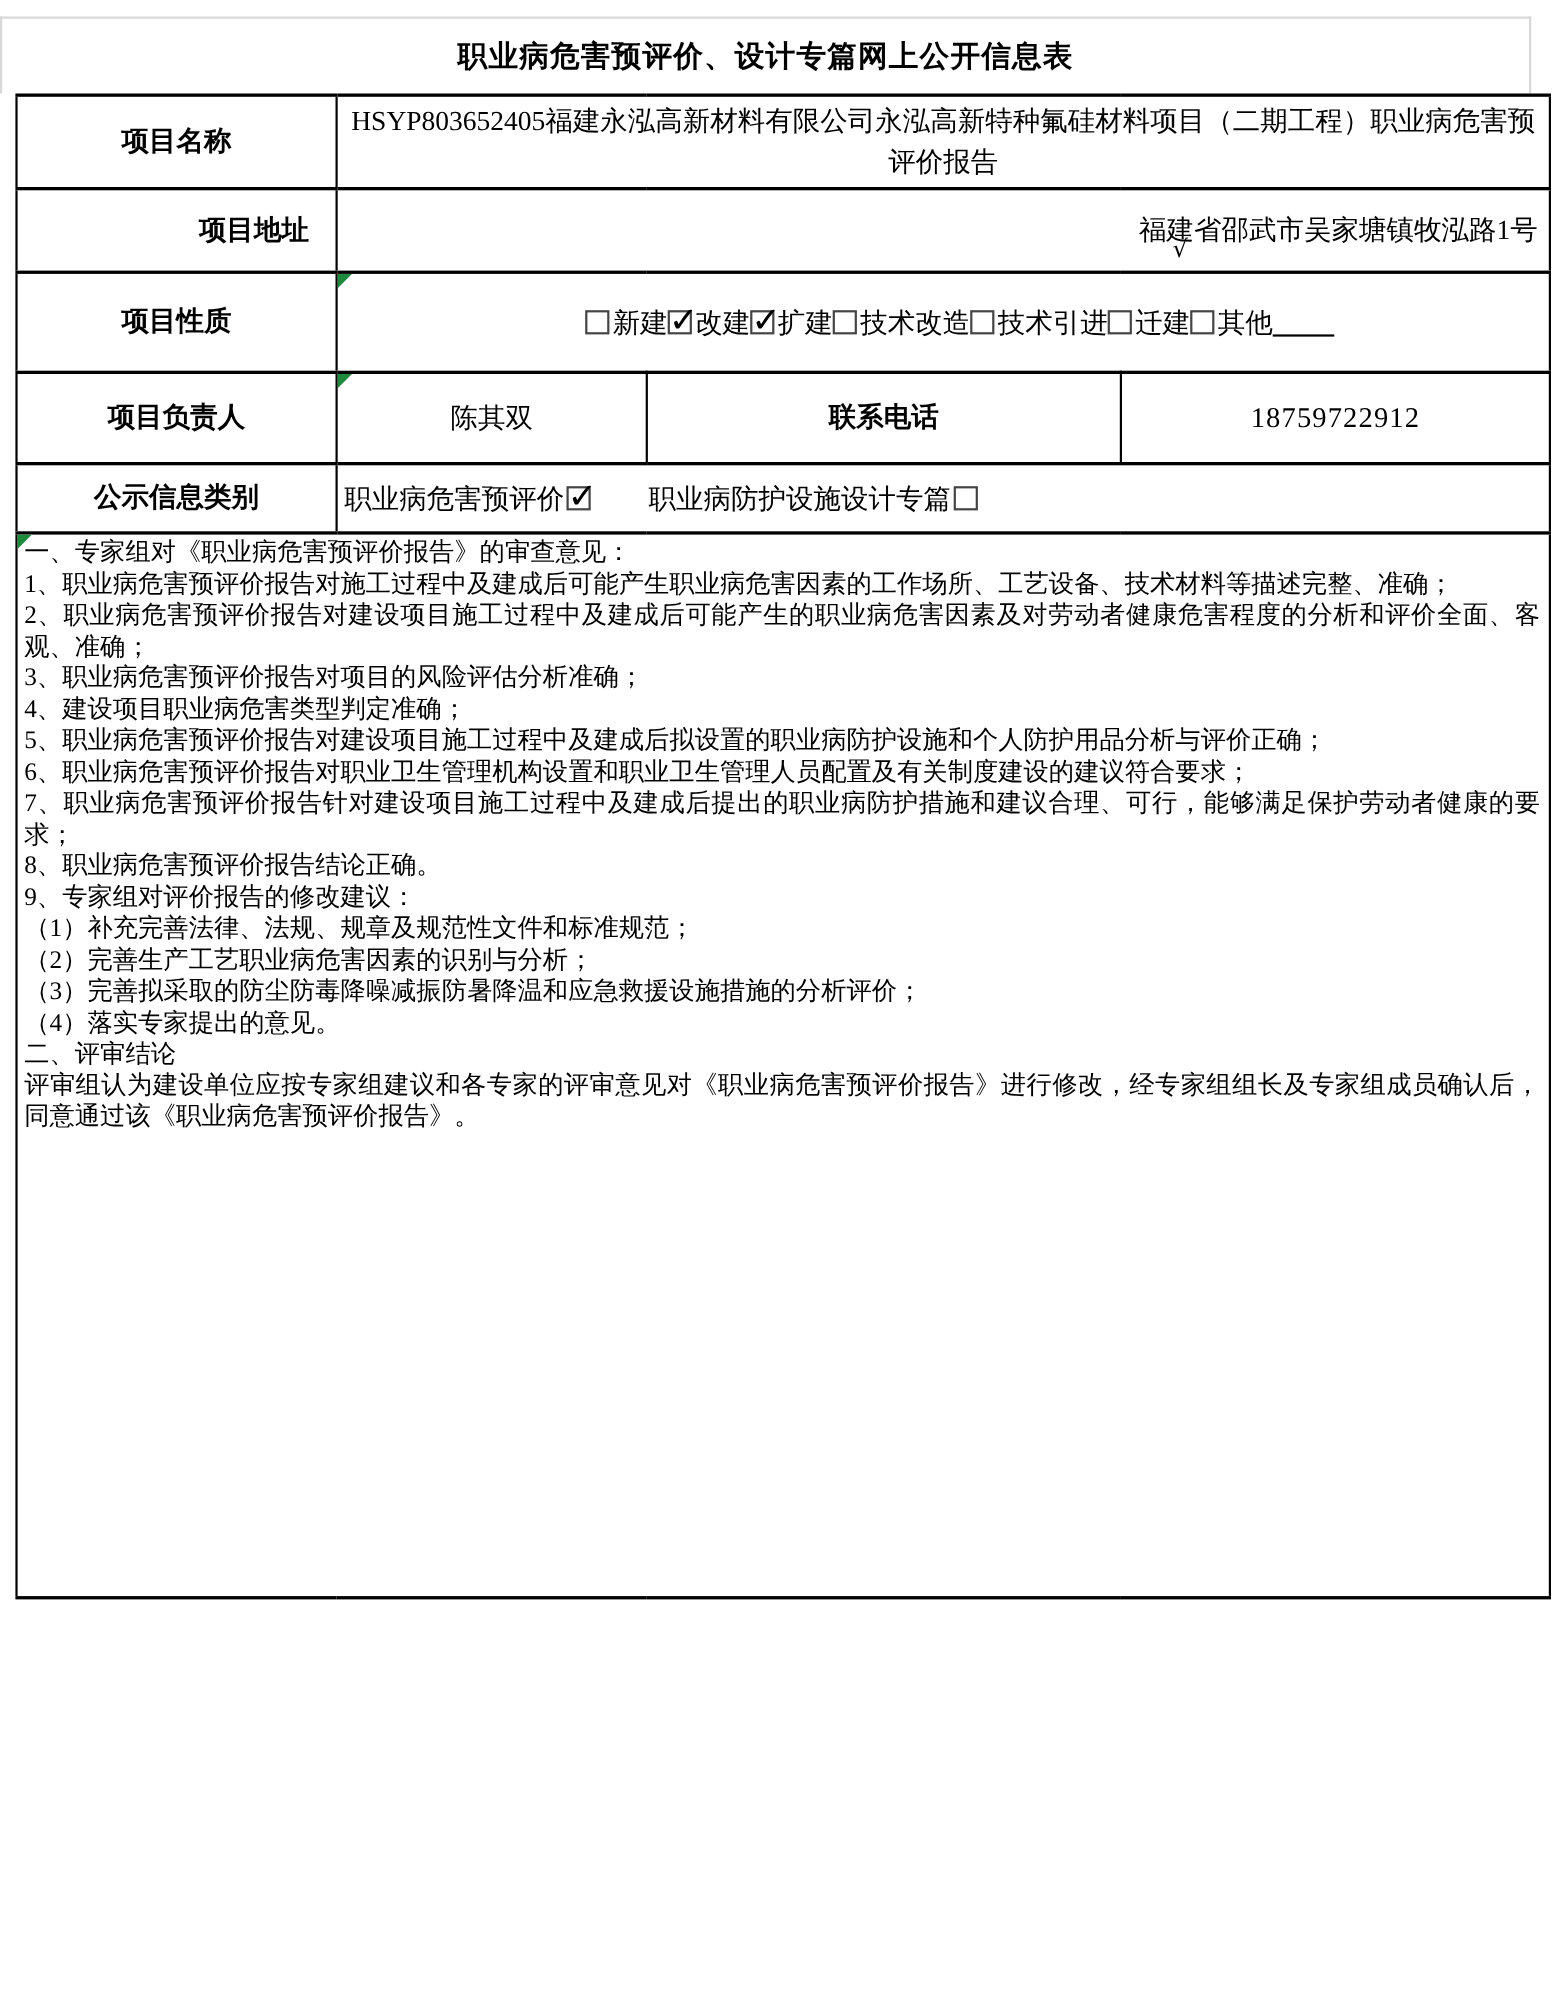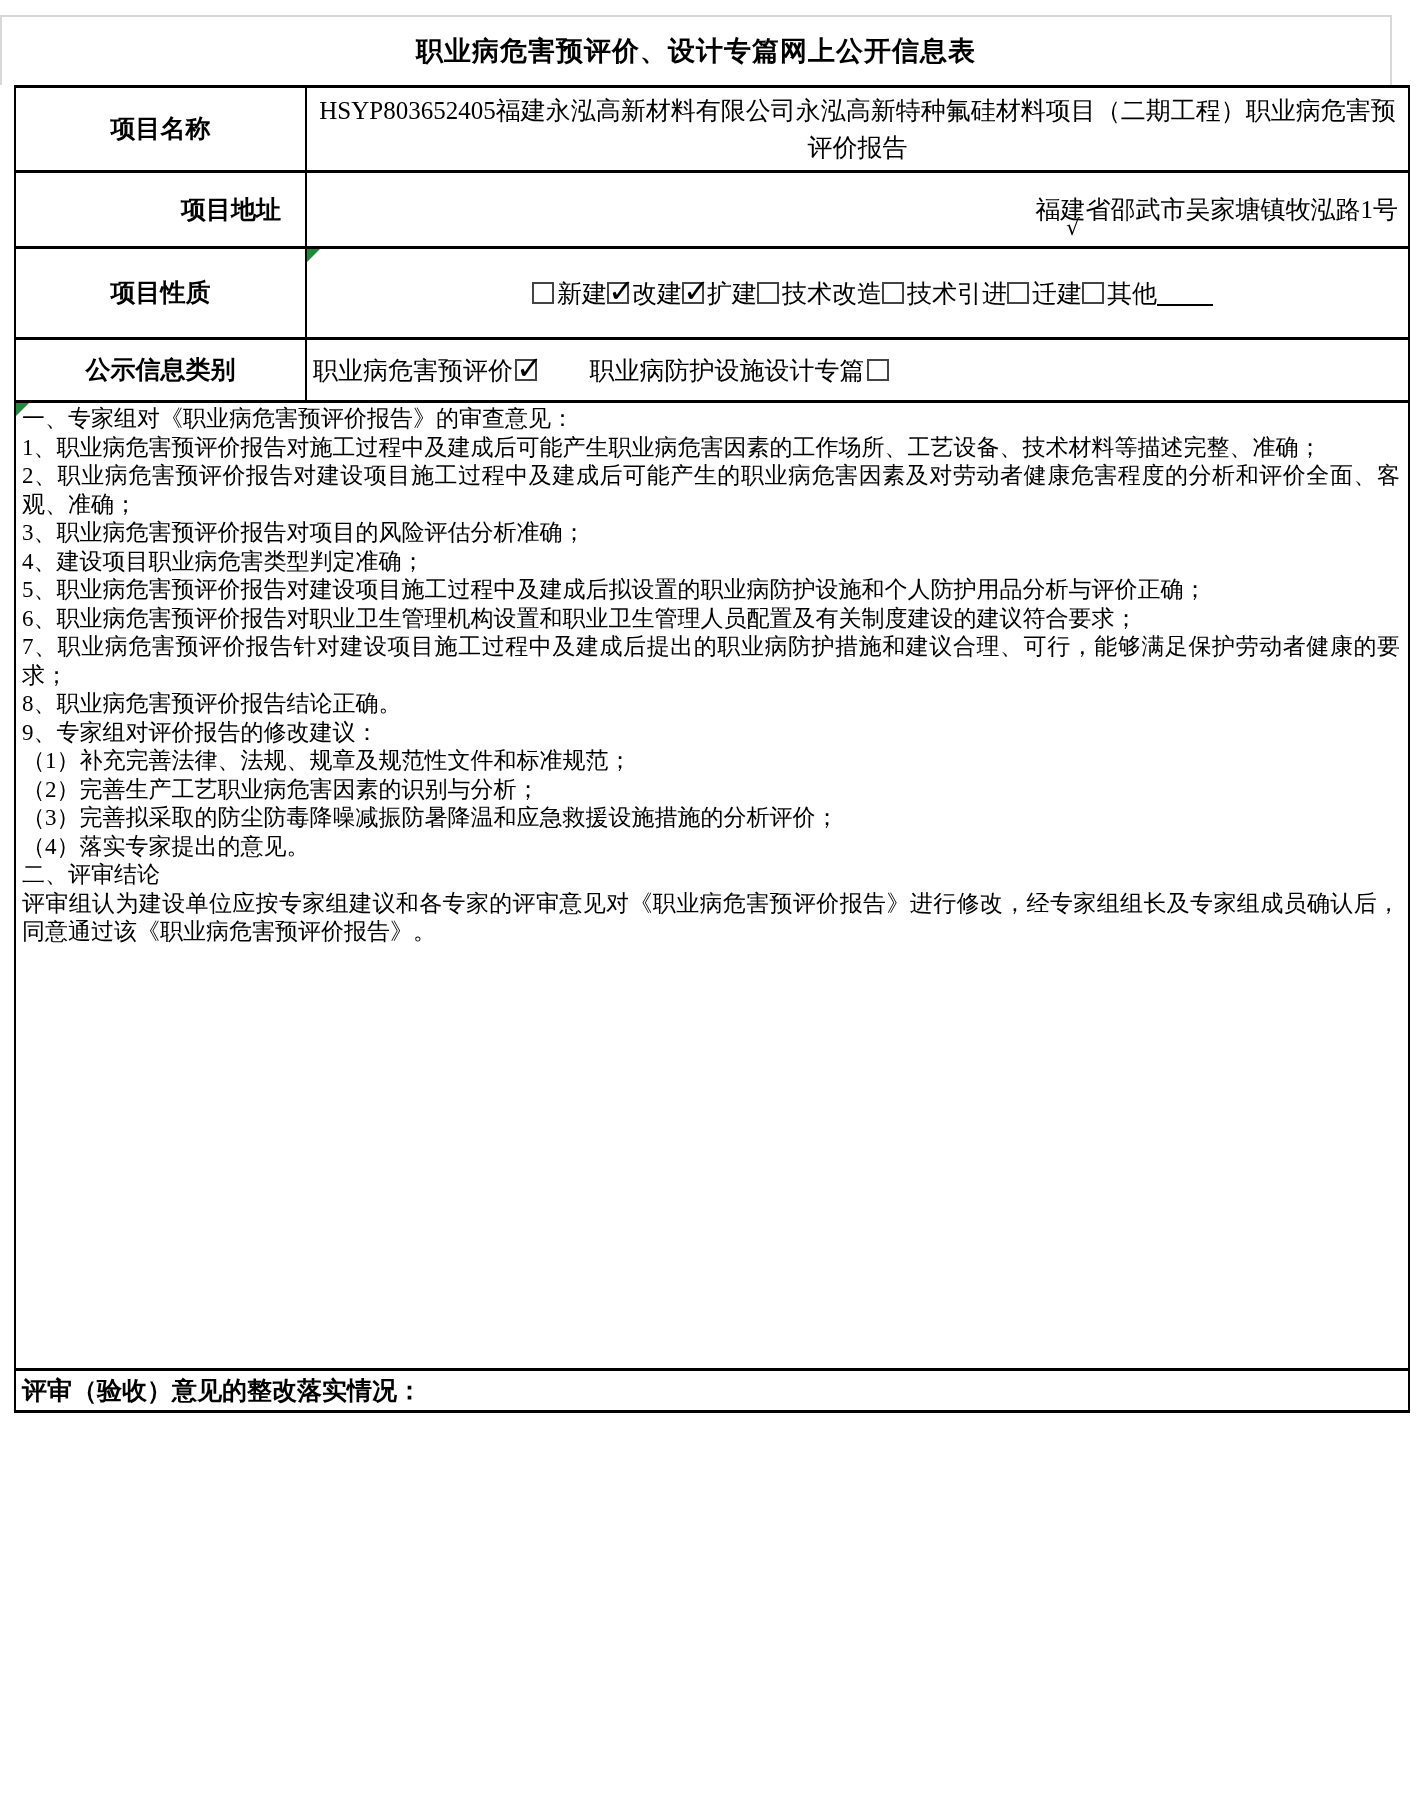--- a/index.html
+++ b/index.html
@@ -113,20 +113,29 @@
         <span class="opt"><span class="cb checked"></span><span>改建</span></span>
         <span class="opt"><span class="cb checked"></span><span>扩建</span></span>
         <span class="opt"><span class="cb"></span><span>技术改造</span></span>
         <span class="opt"><span class="cb"></span><span>技术引进</span></span>
         <span class="opt"><span class="cb"></span><span>迁建</span></span>
         <span class="opt"><span class="cb"></span><span>其他</span><span class="other-line"></span></span>
       </div>
     </td>
   </tr>
 
+  <tr class="r-lead">
+    <td class="label">项目负责人</td>
+    <td class="value">
+      <span class="tri"></span>
+      <span>陈其双</span>
+    </td>
+    <td class="label">联系电话</td>
+    <td class="num">18759722912</td>
+  </tr>
 
   <tr class="r-cat">
     <td class="label">公示信息类别</td>
     <td colspan="3" class="value-left">
       <span><span>职业病危害预评价</span><span class="cb cb-after checked"></span></span>
       <span style="display:inline-block;width:40px;"></span>
       <span><span>职业病防护设施设计专篇</span><span class="cb cb-after"></span></span>
     </td>
   </tr>
 
@@ -149,20 +158,15 @@
         <div>（1）补充完善法律、法规、规章及规范性文件和标准规范；</div>
         <div>（2）完善生产工艺职业病危害因素的识别与分析；</div>
         <div>（3）完善拟采取的防尘防毒降噪减振防暑降温和应急救援设施措施的分析评价；</div>
         <div>（4）落实专家提出的意见。</div>
         <div>二、评审结论</div>
         <div>评审组认为建设单位应按专家组建议和各专家的评审意见对《职业病危害预评价报告》进行修改，经专家组组长及专家组成员确认后，同意通过该《职业病危害预评价报告》。</div>
       </div>
     </td>
   </tr>
 
-  <tr class="r-hdr2">
-    <td colspan="4">
-      <div class="hdr-text" style="padding:0 6px;">评审（验收）意见的整改落实情况：</div>
-    </td>
-  </tr>
 
 </tbody>
   </table>
 
 </body></html>

